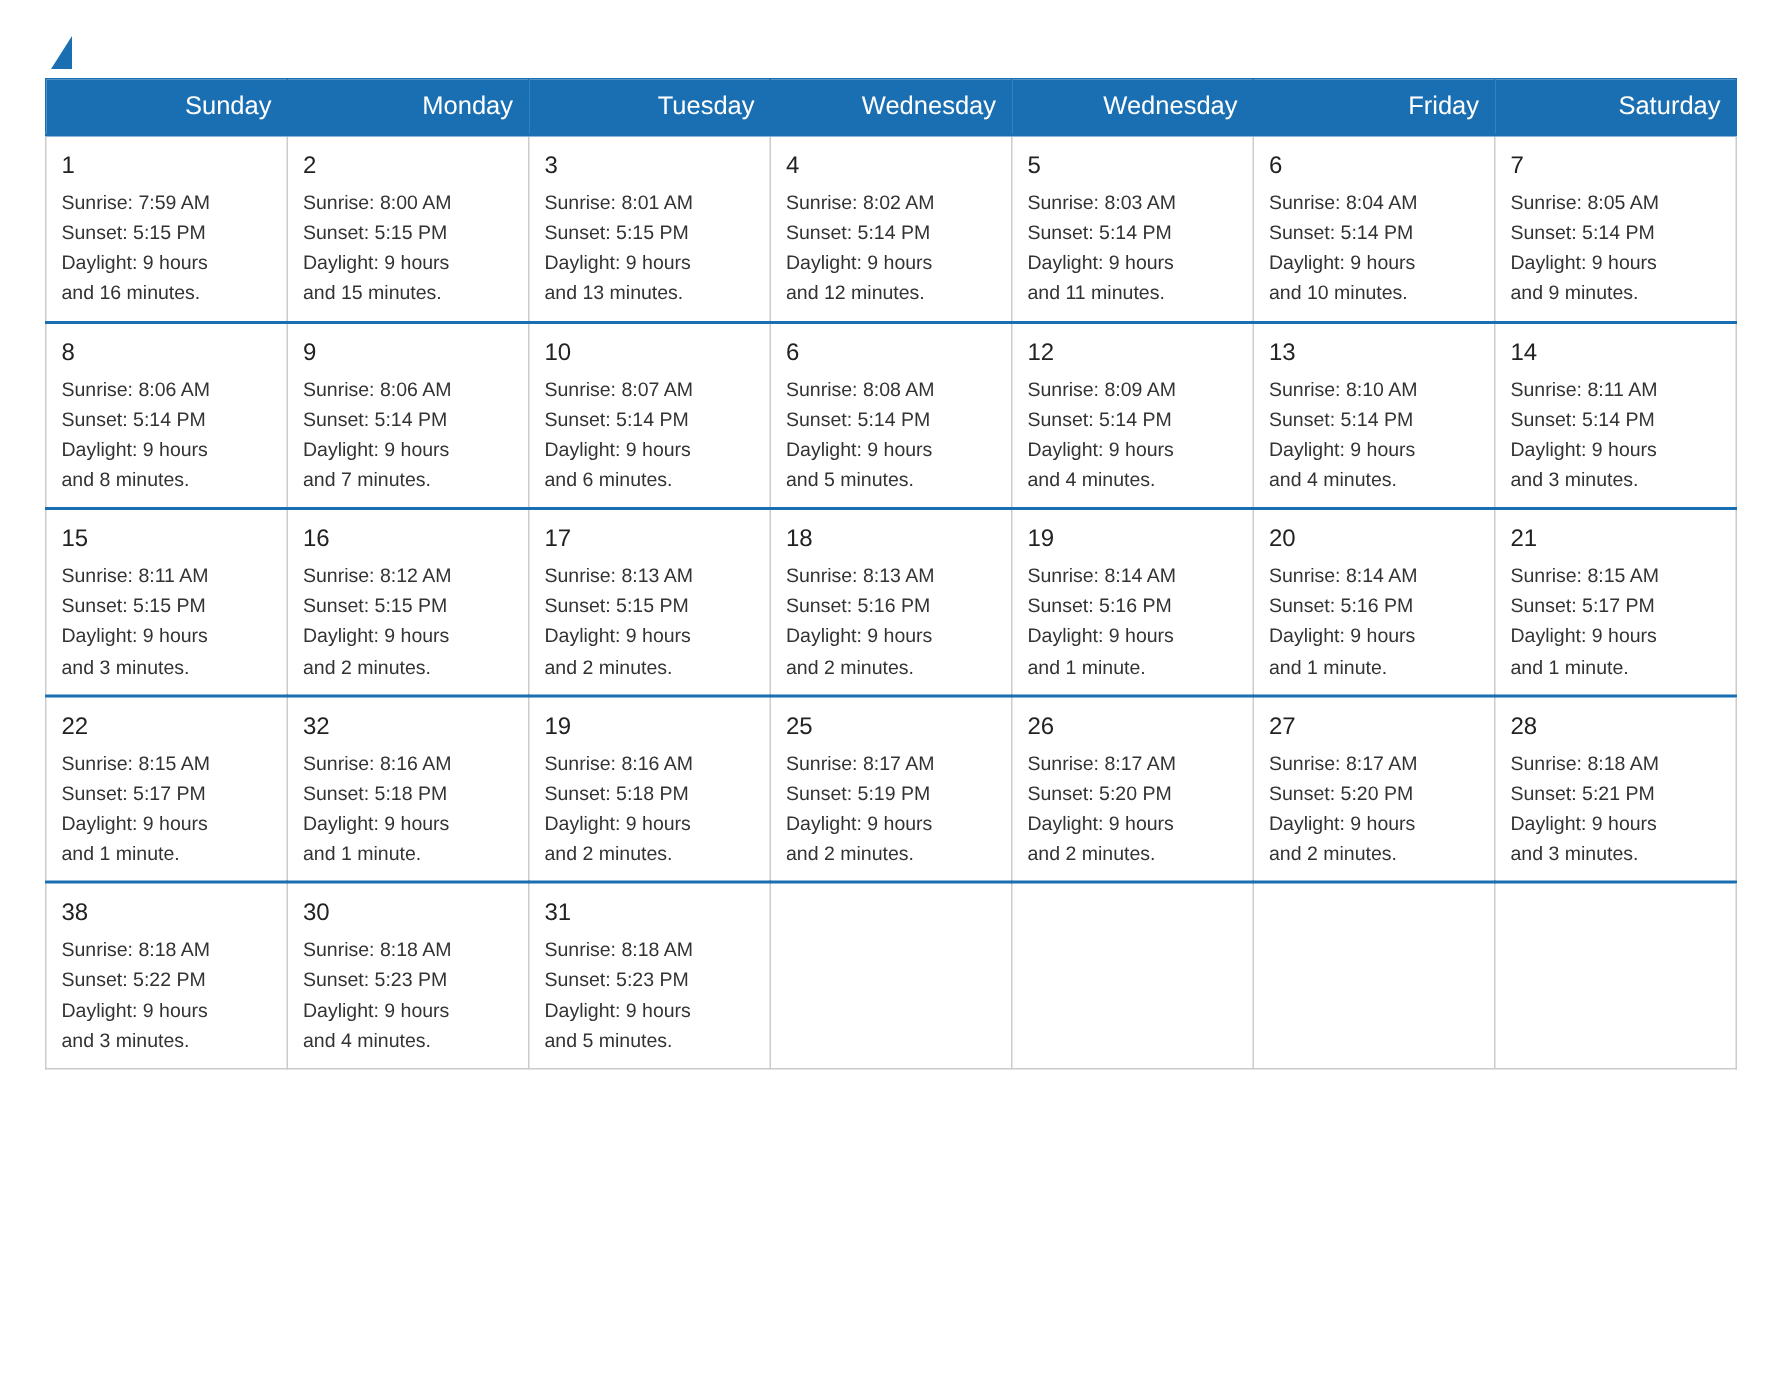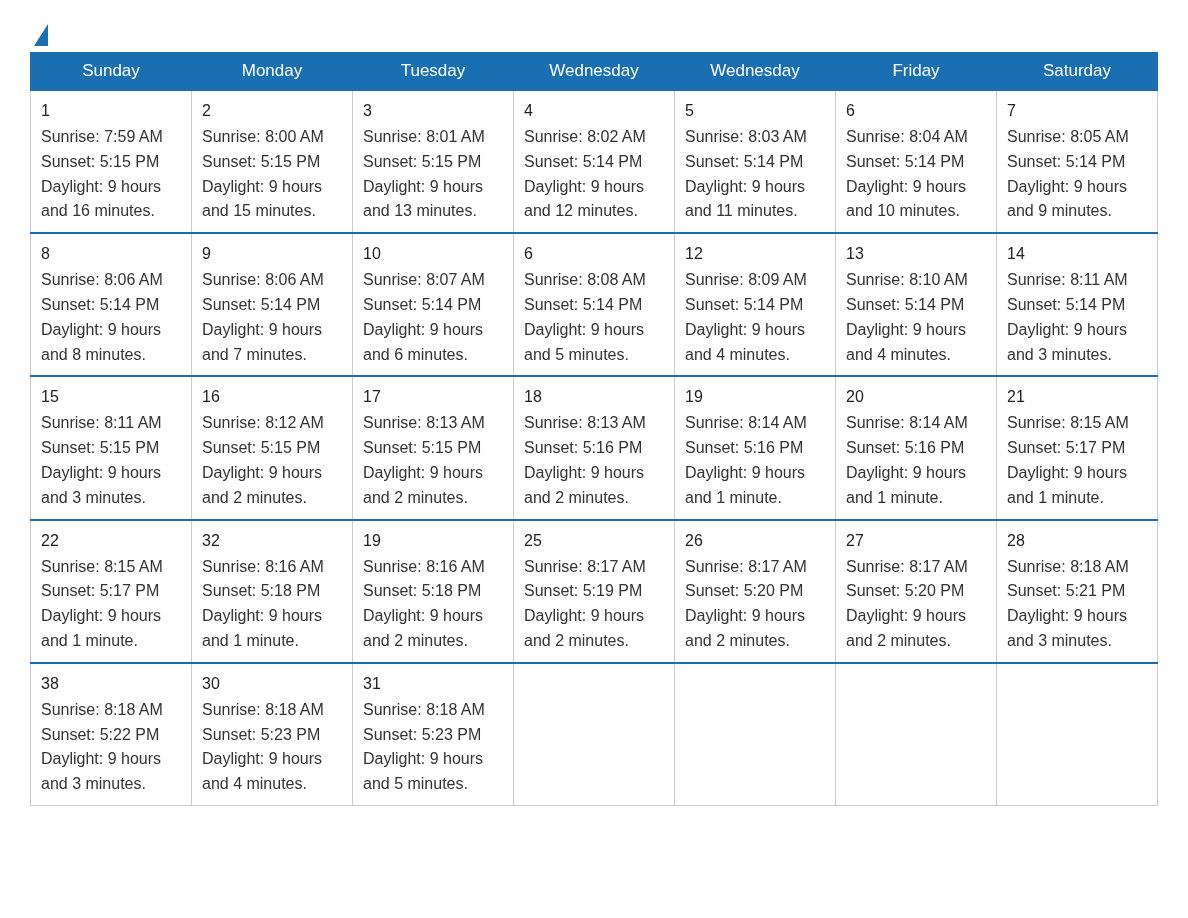--- a/index.html
+++ b/index.html
@@ -65,39 +65,39 @@
       width: 100%;
       border-collapse: collapse;
       border: 1px solid #aaa;
     }
     .calendar th {
       background-color: #1a6fb3;
       color: #fff;
       font-size: 17px;
       font-weight: normal;
       padding: 8px 10px;
-      text-align: center;
+      text-align: right;
       border: 1px solid #1a6fb3;
     }
     .calendar td {
       vertical-align: top;
       padding: 8px 10px;
       border: 1px solid #ccc;
       width: 14.28%;
       font-size: 13px;
       line-height: 1.5;
     }
     .day-number {
       font-size: 16px;
       font-weight: normal;
       display: block;
       margin-bottom: 2px;
     }
     .day-info {
-      font-size: 16px;
+      font-size: 13px;
       color: #333;
       line-height: 1.55;
     }
     .calendar tr {
       border-top: 2px solid #1a6fb3;
     }
     .calendar thead tr {
       border-top: none;
     }
     .calendar td.empty {

